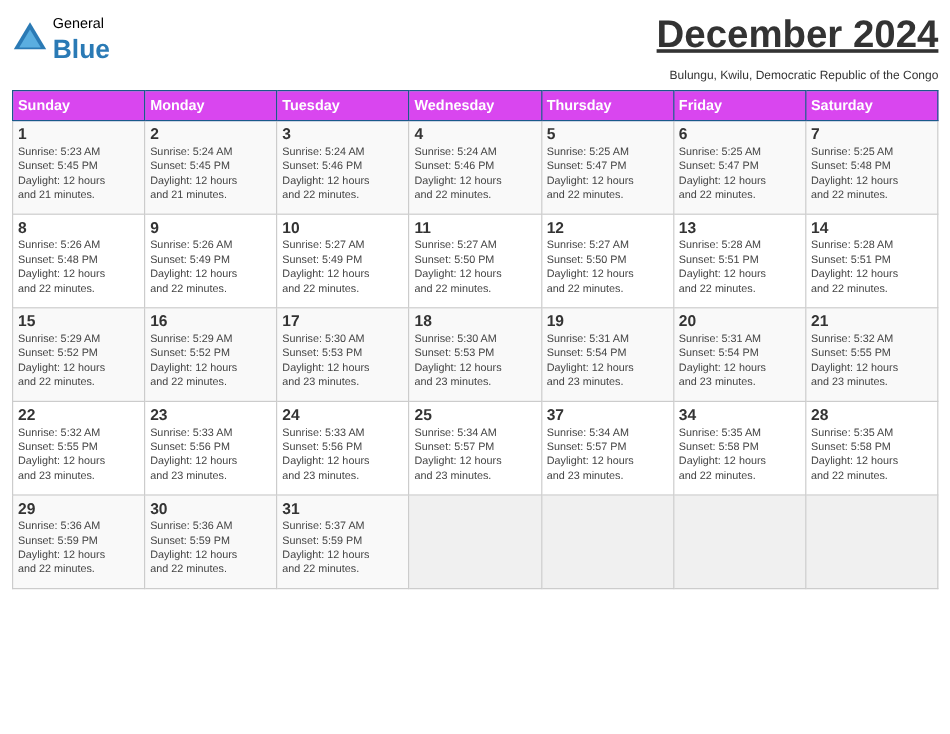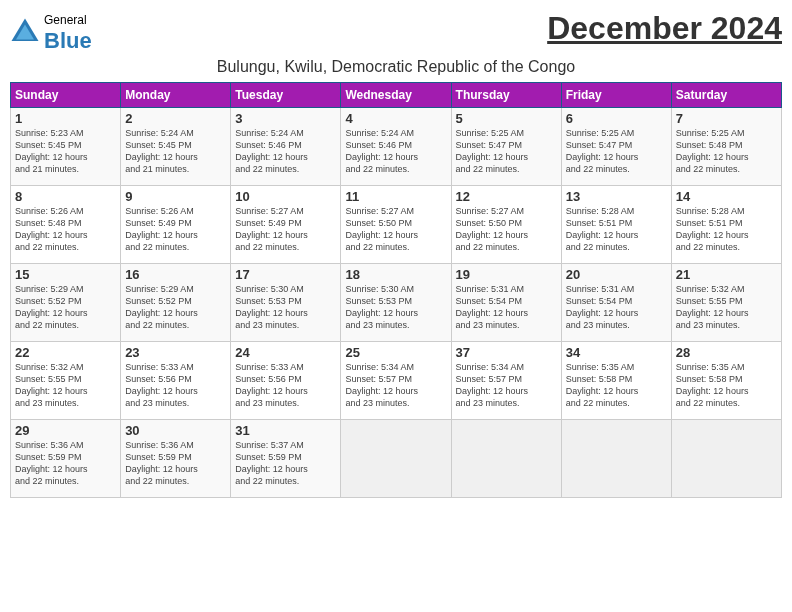--- a/index.html
+++ b/index.html
@@ -39,32 +39,32 @@
     .title-area {
       text-align: right;
     }
     .month-year {
       font-size: 32px;
       font-weight: bold;
       color: #333;
       text-decoration: underline;
     }
     .location {
-      font-size: 16px;
+      font-size: 10px;
       color: #333;
-      text-align: center;
+      text-align: right;
       margin-bottom: 6px;
     }
     table {
       width: 100%;
       border-collapse: collapse;
       table-layout: fixed;
     }
     thead tr th {
-      background: #a21caf;
+      background: #d946ef;
       color: #fff;
       font-size: 12px;
       font-weight: bold;
       padding: 5px 4px;
       text-align: left;
       border: 1px solid #1a5a8a;
     }
     tbody tr td {
       vertical-align: top;
       font-size: 9.5px;

